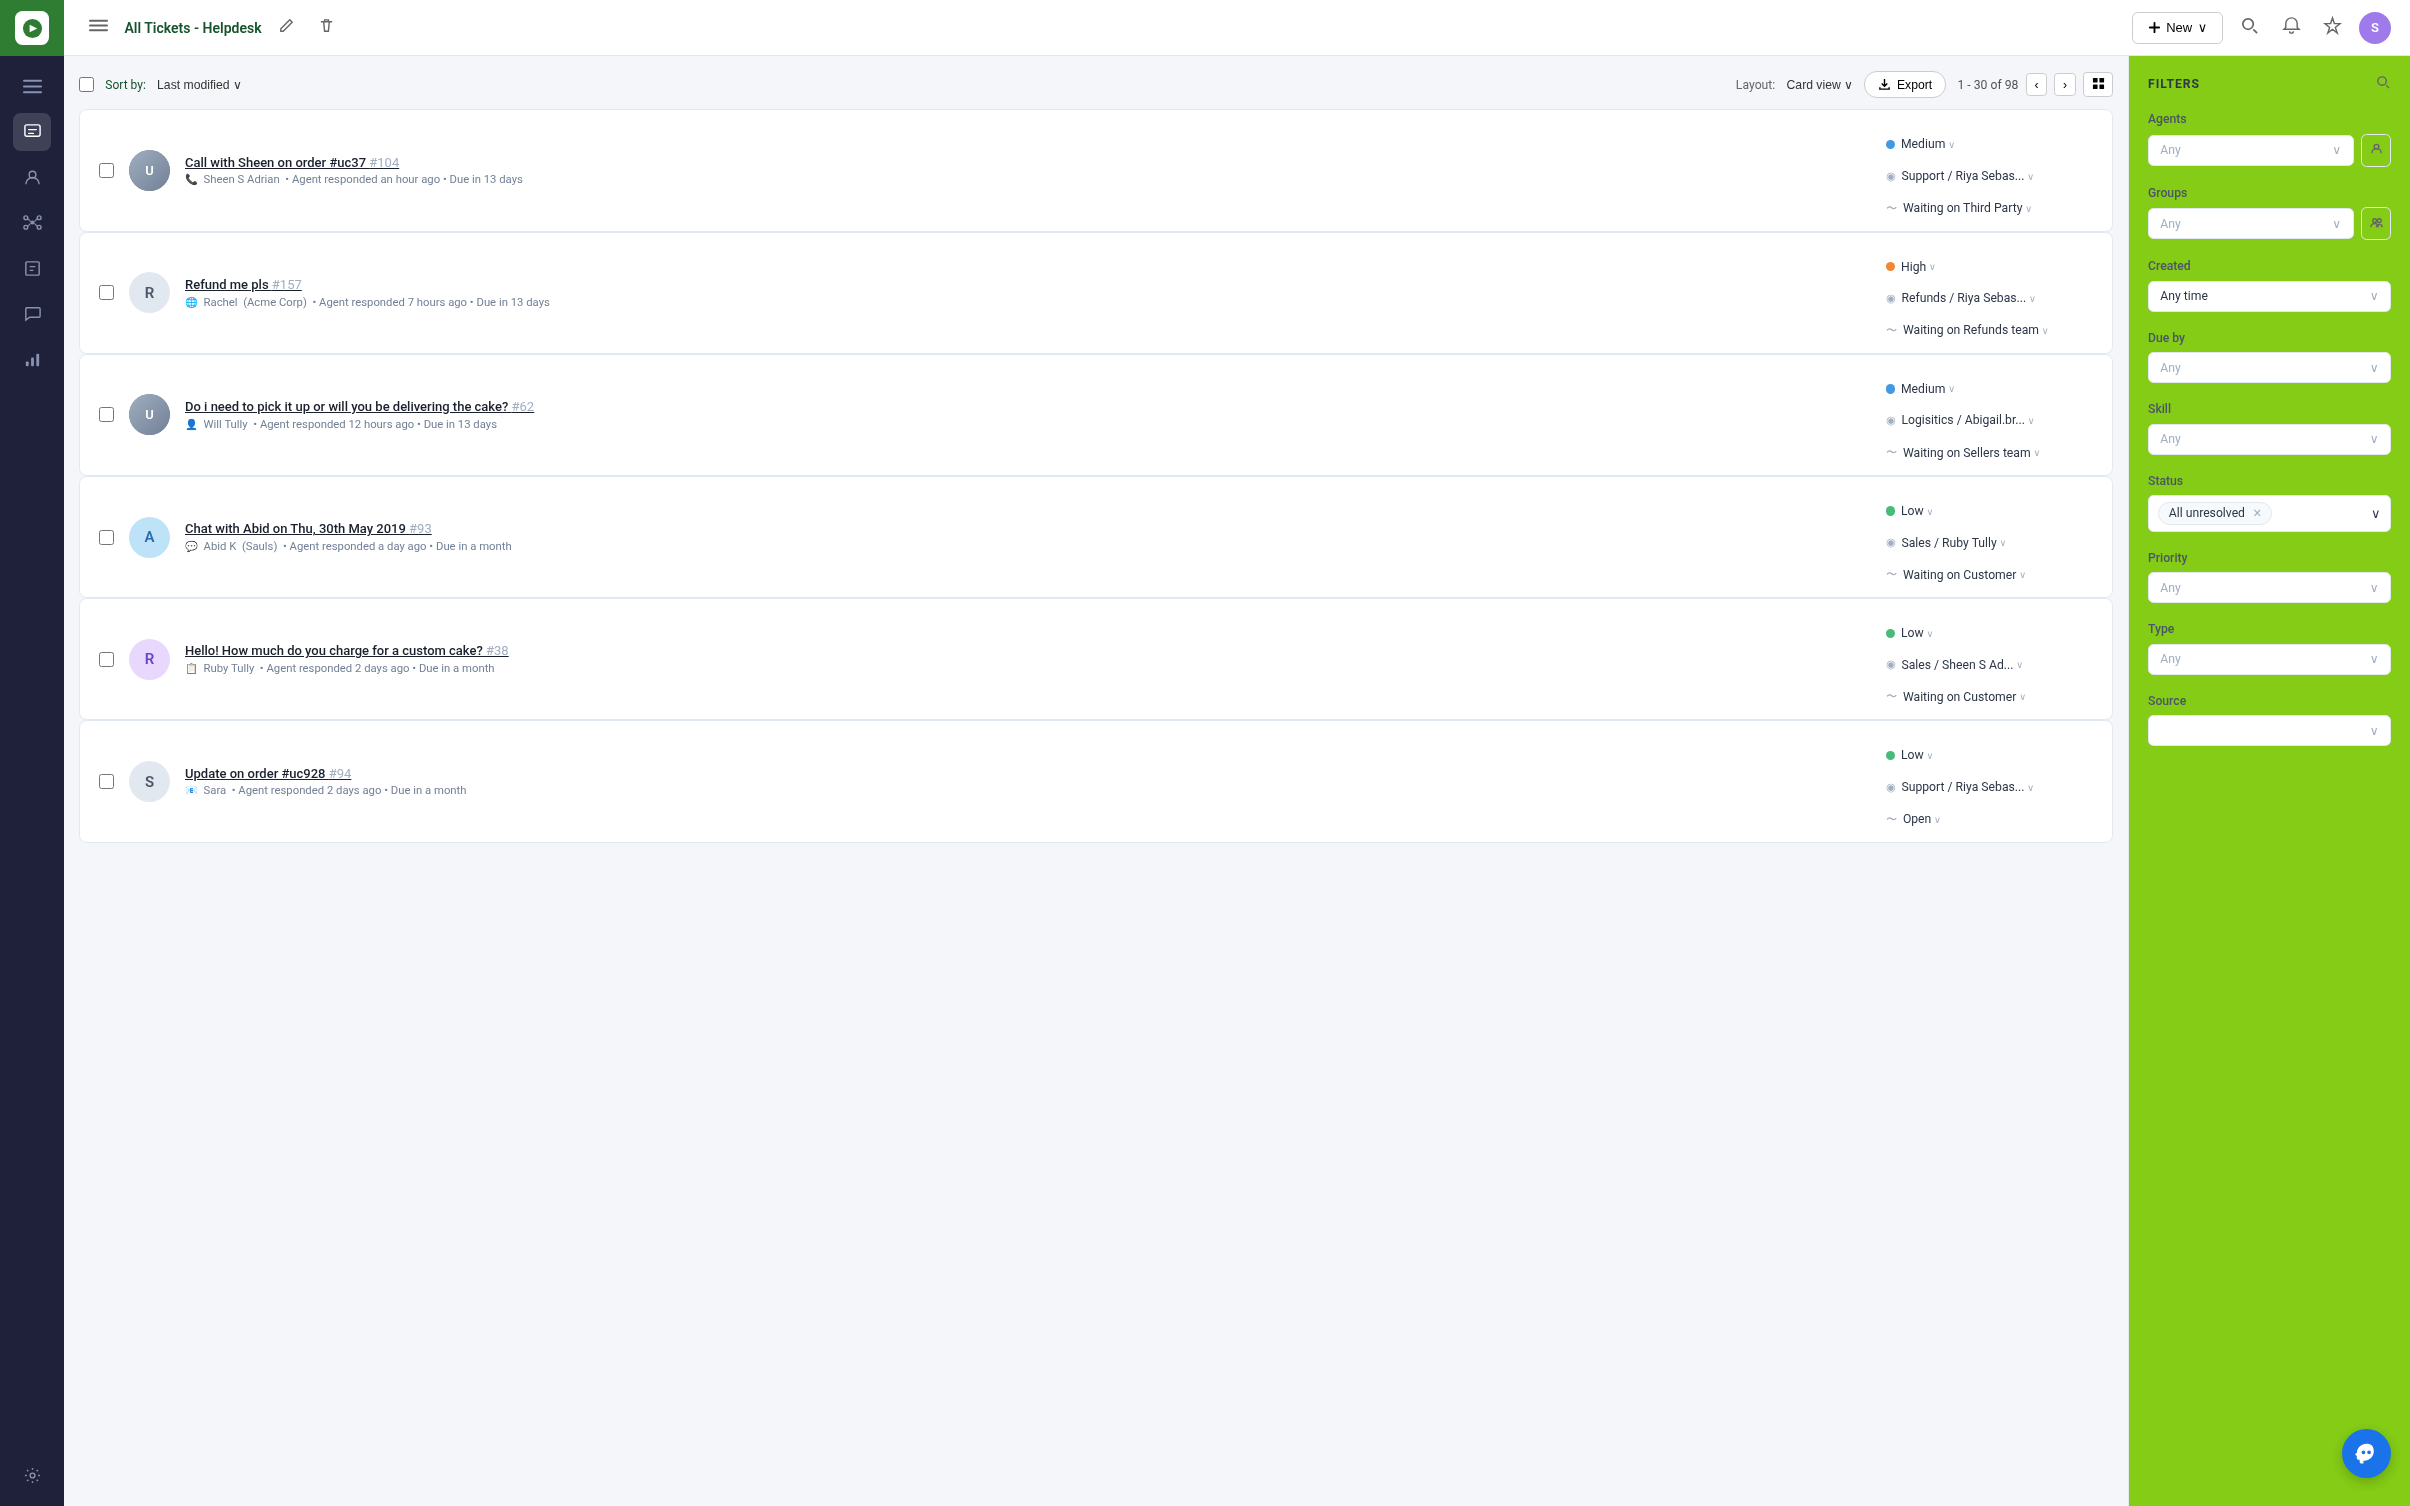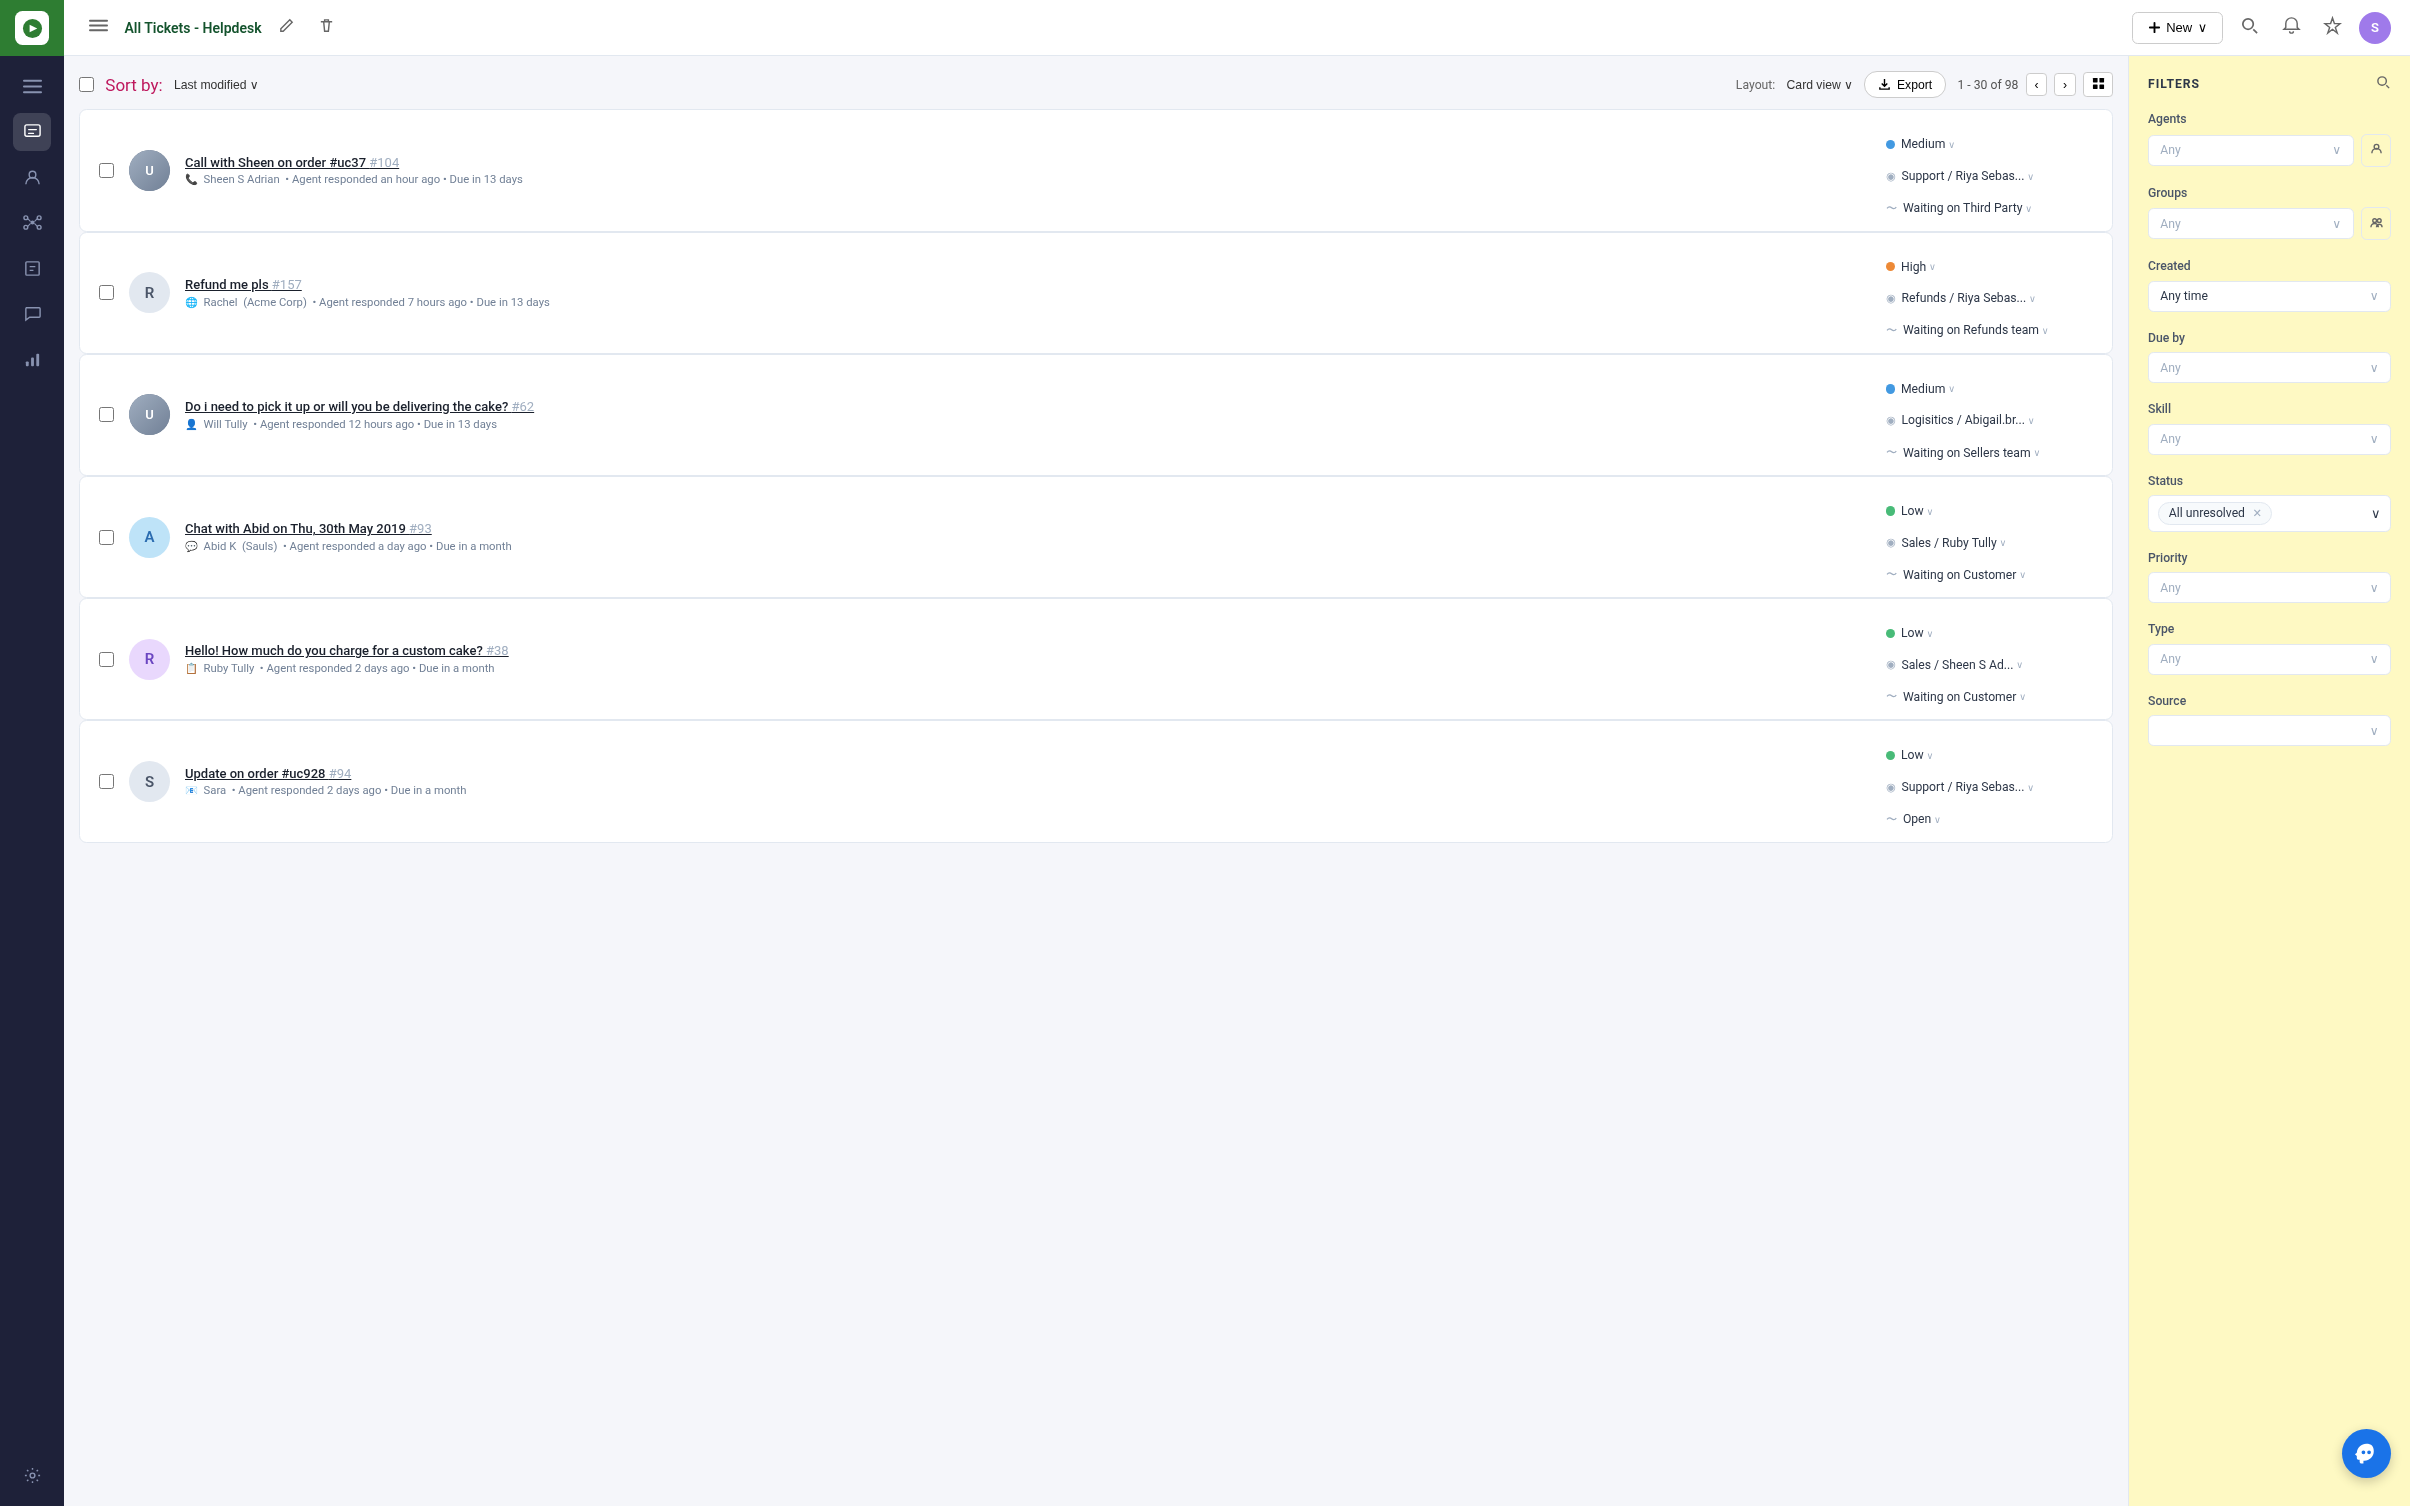--- a/index.html
+++ b/index.html
@@ -7,34 +7,34 @@
 
     
     .app-layout { display: flex; height: 100vh; overflow: hidden; }
     .main-content { flex: 1; display: flex; flex-direction: column; overflow: hidden; }
 
     
     .top-nav { background: #fff; border-bottom: 0.9px solid #e2e8f0; height: 56px; display: flex; align-items: center; padding: 0 19px; gap: 11.3px; }
     .page-title { font-size: 14px; font-weight: 600; color: #14532d; margin-right: auto; }
     .nav-icon-btn { background: none; border: none; cursor: pointer; color: #666; font-size: 17px; padding: 5.6px; }
     .new-btn { background: #fff; border: 0.9px solid #ccc; border-radius: 5.6px; padding: 7.5px 15px; font-size: 13px; font-weight: 500; cursor: pointer; display: flex; align-items: center; gap: 5.6px; }
-    .sort-label { color: #be185d; font-size: 17px; }
+    .sort-label { color: #14532d; font-size: 12px; }
     .sort-btn { background: none; border: none; cursor: pointer; font-size: 12.2px; color: #333; font-weight: 500; }
     .spacer { flex: 1; }
     .layout-label { color: #666; font-size: 12.2px; }
     .layout-btn { background: none; border: none; cursor: pointer; font-size: 12.2px; color: #333; font-weight: 500; }
     .export-btn { background: #fff; border: 0.9px solid #ccc; border-radius: 13px; padding: 5.6px 13px; font-size: 12.2px; cursor: pointer; display: flex; align-items: center; gap: 5.6px; }
     .pagination { font-size: 12.2px; color: #555; display: flex; align-items: center; gap: 7.5px; }
     .pag-btn { background: #fff; border: 0.9px solid #ccc; border-radius: 3.8px; padding: 3.8px 7.5px; cursor: pointer; font-size: 12.2px; }
     .grid-toggle { border: 0.9px solid #ccc; border-radius: 3.8px; padding: 3.8px 7.5px; background: #fff; cursor: pointer; }
 
     
     .body-area { display: flex; flex: 1; overflow: hidden; }
     .tickets-panel { flex: 1; overflow-y: auto; padding: 15px; display: flex; flex-direction: column; gap: 7.5px; }
-    .filters-panel { width: 282px; background: #fef9c3; border-left: 0.9px solid #e2e8f0; overflow-y: auto; padding: 19px; flex-shrink: 0; }
+    .filters-panel { width: 282px; background: #84cc16; border-left: 0.9px solid #e2e8f0; overflow-y: auto; padding: 19px; flex-shrink: 0; }
 
     
     .ticket-card { background: #fff; border: 0.9px solid #e2e8f0; border-radius: 7.5px; padding: 15px 19px; display: flex; align-items: center; gap: 15px; cursor: pointer; transition: border-color 0.15s; }
     .ticket-checkbox { width: 15px; height: 15px; flex-shrink: 0; }
     .ticket-avatar { width: 41px; height: 41px; border-radius: 50%; display: flex; align-items: center; justify-content: center; font-size: 15px; font-weight: 600; color: #fff; flex-shrink: 0; overflow: hidden; }
     .ticket-info { flex: 1; }
     .ticket-title { font-size: 13px; font-weight: 500; color: #1a202c; margin-bottom: 3.8px; text-decoration: underline; }
     .ticket-title .ticket-num { color: #a0aec0; font-weight: 400; }
     .ticket-meta { font-size: 11.3px; color: #718096; display: flex; align-items: center; gap: 5.6px; }
     .ticket-meta-icon { font-size: 10.4px; }

